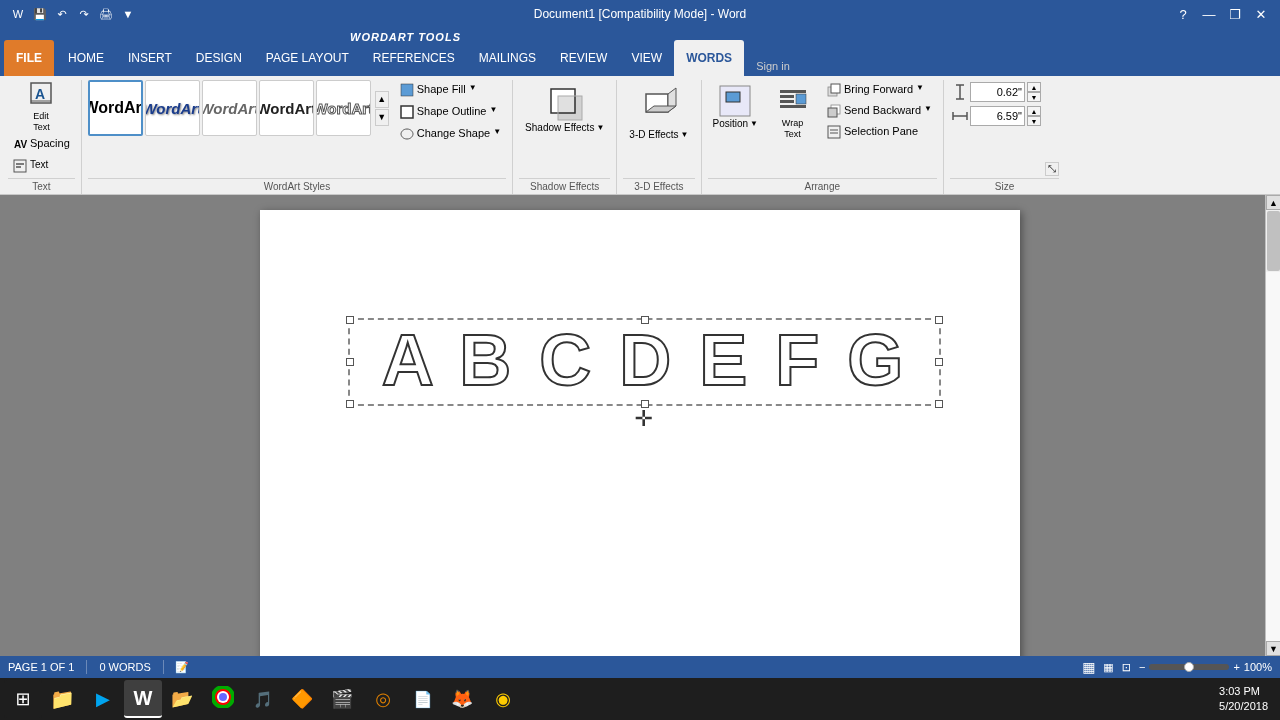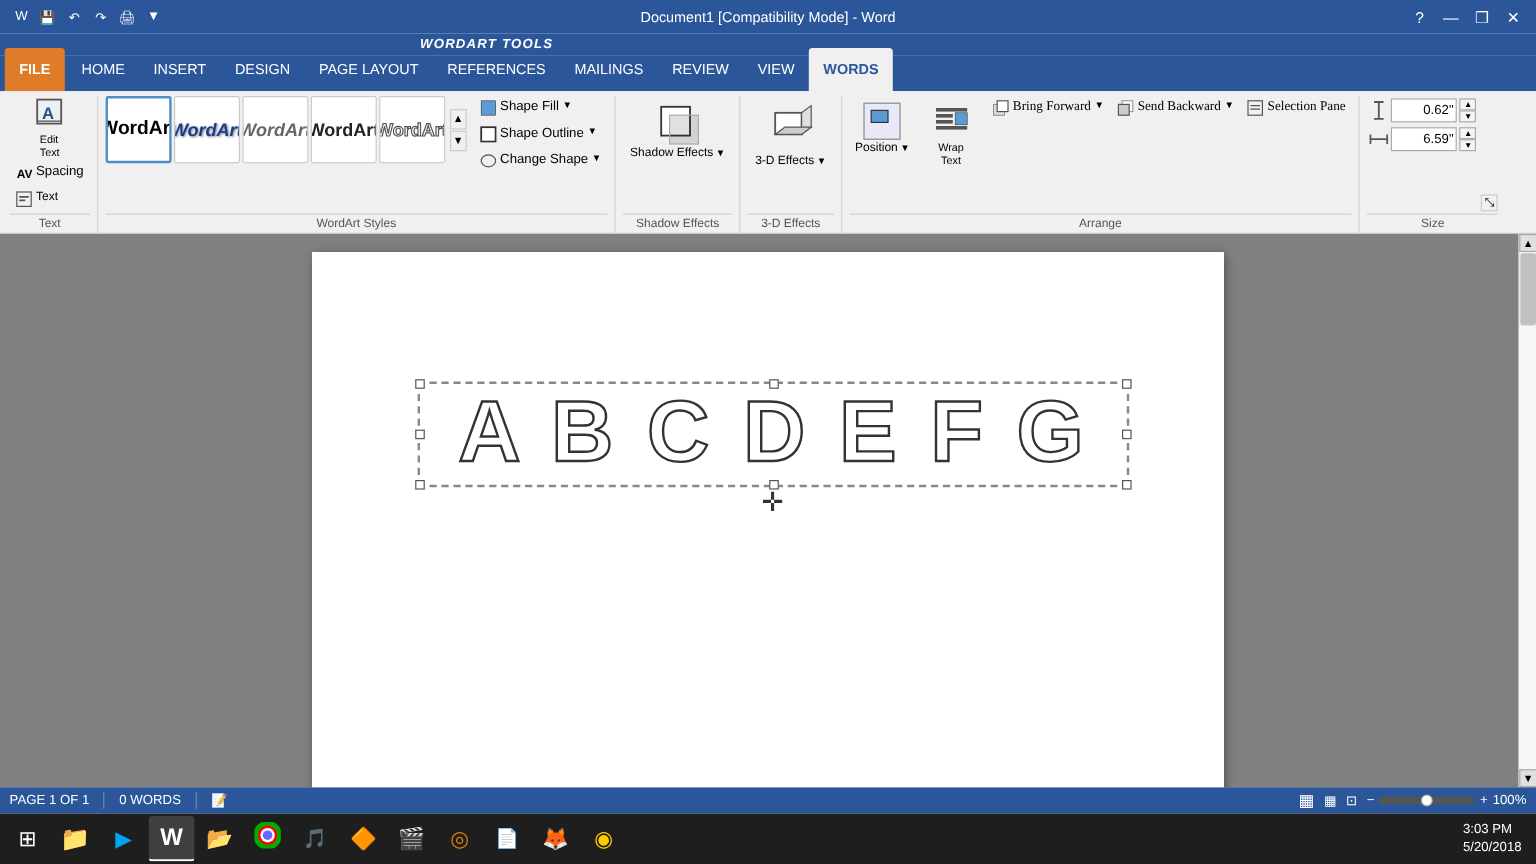--- a/index.html
+++ b/index.html
@@ -172,23 +172,22 @@
       border: 1px solid transparent;
       border-radius: 2px;
       padding: 3px 5px;
       min-width: 55px;
     }
     .shadow-icon { width: 38px; height: 38px; position: relative; }
 
     
     .arrange-col {
       display: flex;
-      flex-direction: row;
+      flex-direction: column;
       gap: 1px;
-      font-family: Liberation Serif, serif;
     }
 
     
     .size-inputs {
       display: flex;
       flex-direction: column;
       gap: 4px;
       padding: 2px;
     }
     .size-input-row {
@@ -398,20 +397,21 @@
   <div class="ribbon-tab file-tab">FILE</div>
   <div class="ribbon-tab">HOME</div>
   <div class="ribbon-tab">INSERT</div>
   <div class="ribbon-tab">DESIGN</div>
   <div class="ribbon-tab">PAGE LAYOUT</div>
   <div class="ribbon-tab">REFERENCES</div>
   <div class="ribbon-tab">MAILINGS</div>
   <div class="ribbon-tab">REVIEW</div>
   <div class="ribbon-tab">VIEW</div>
   <div class="ribbon-tab active">WORDS</div>
+  <div style="flex:1; color: #ccc; font-size:11px; padding: 4px 12px; display:flex; align-items:center;">Sign in</div>
 </div>
 
 <div id="ribbon">
   <div id="ribbon-content">
 
     <div class="ribbon-group">
       <div class="ribbon-group-content">
         <div style="display:flex; flex-direction:column; gap:2px;">
           <div class="ribbon-btn-large" style="height:52px;">
             <div class="btn-icon">

